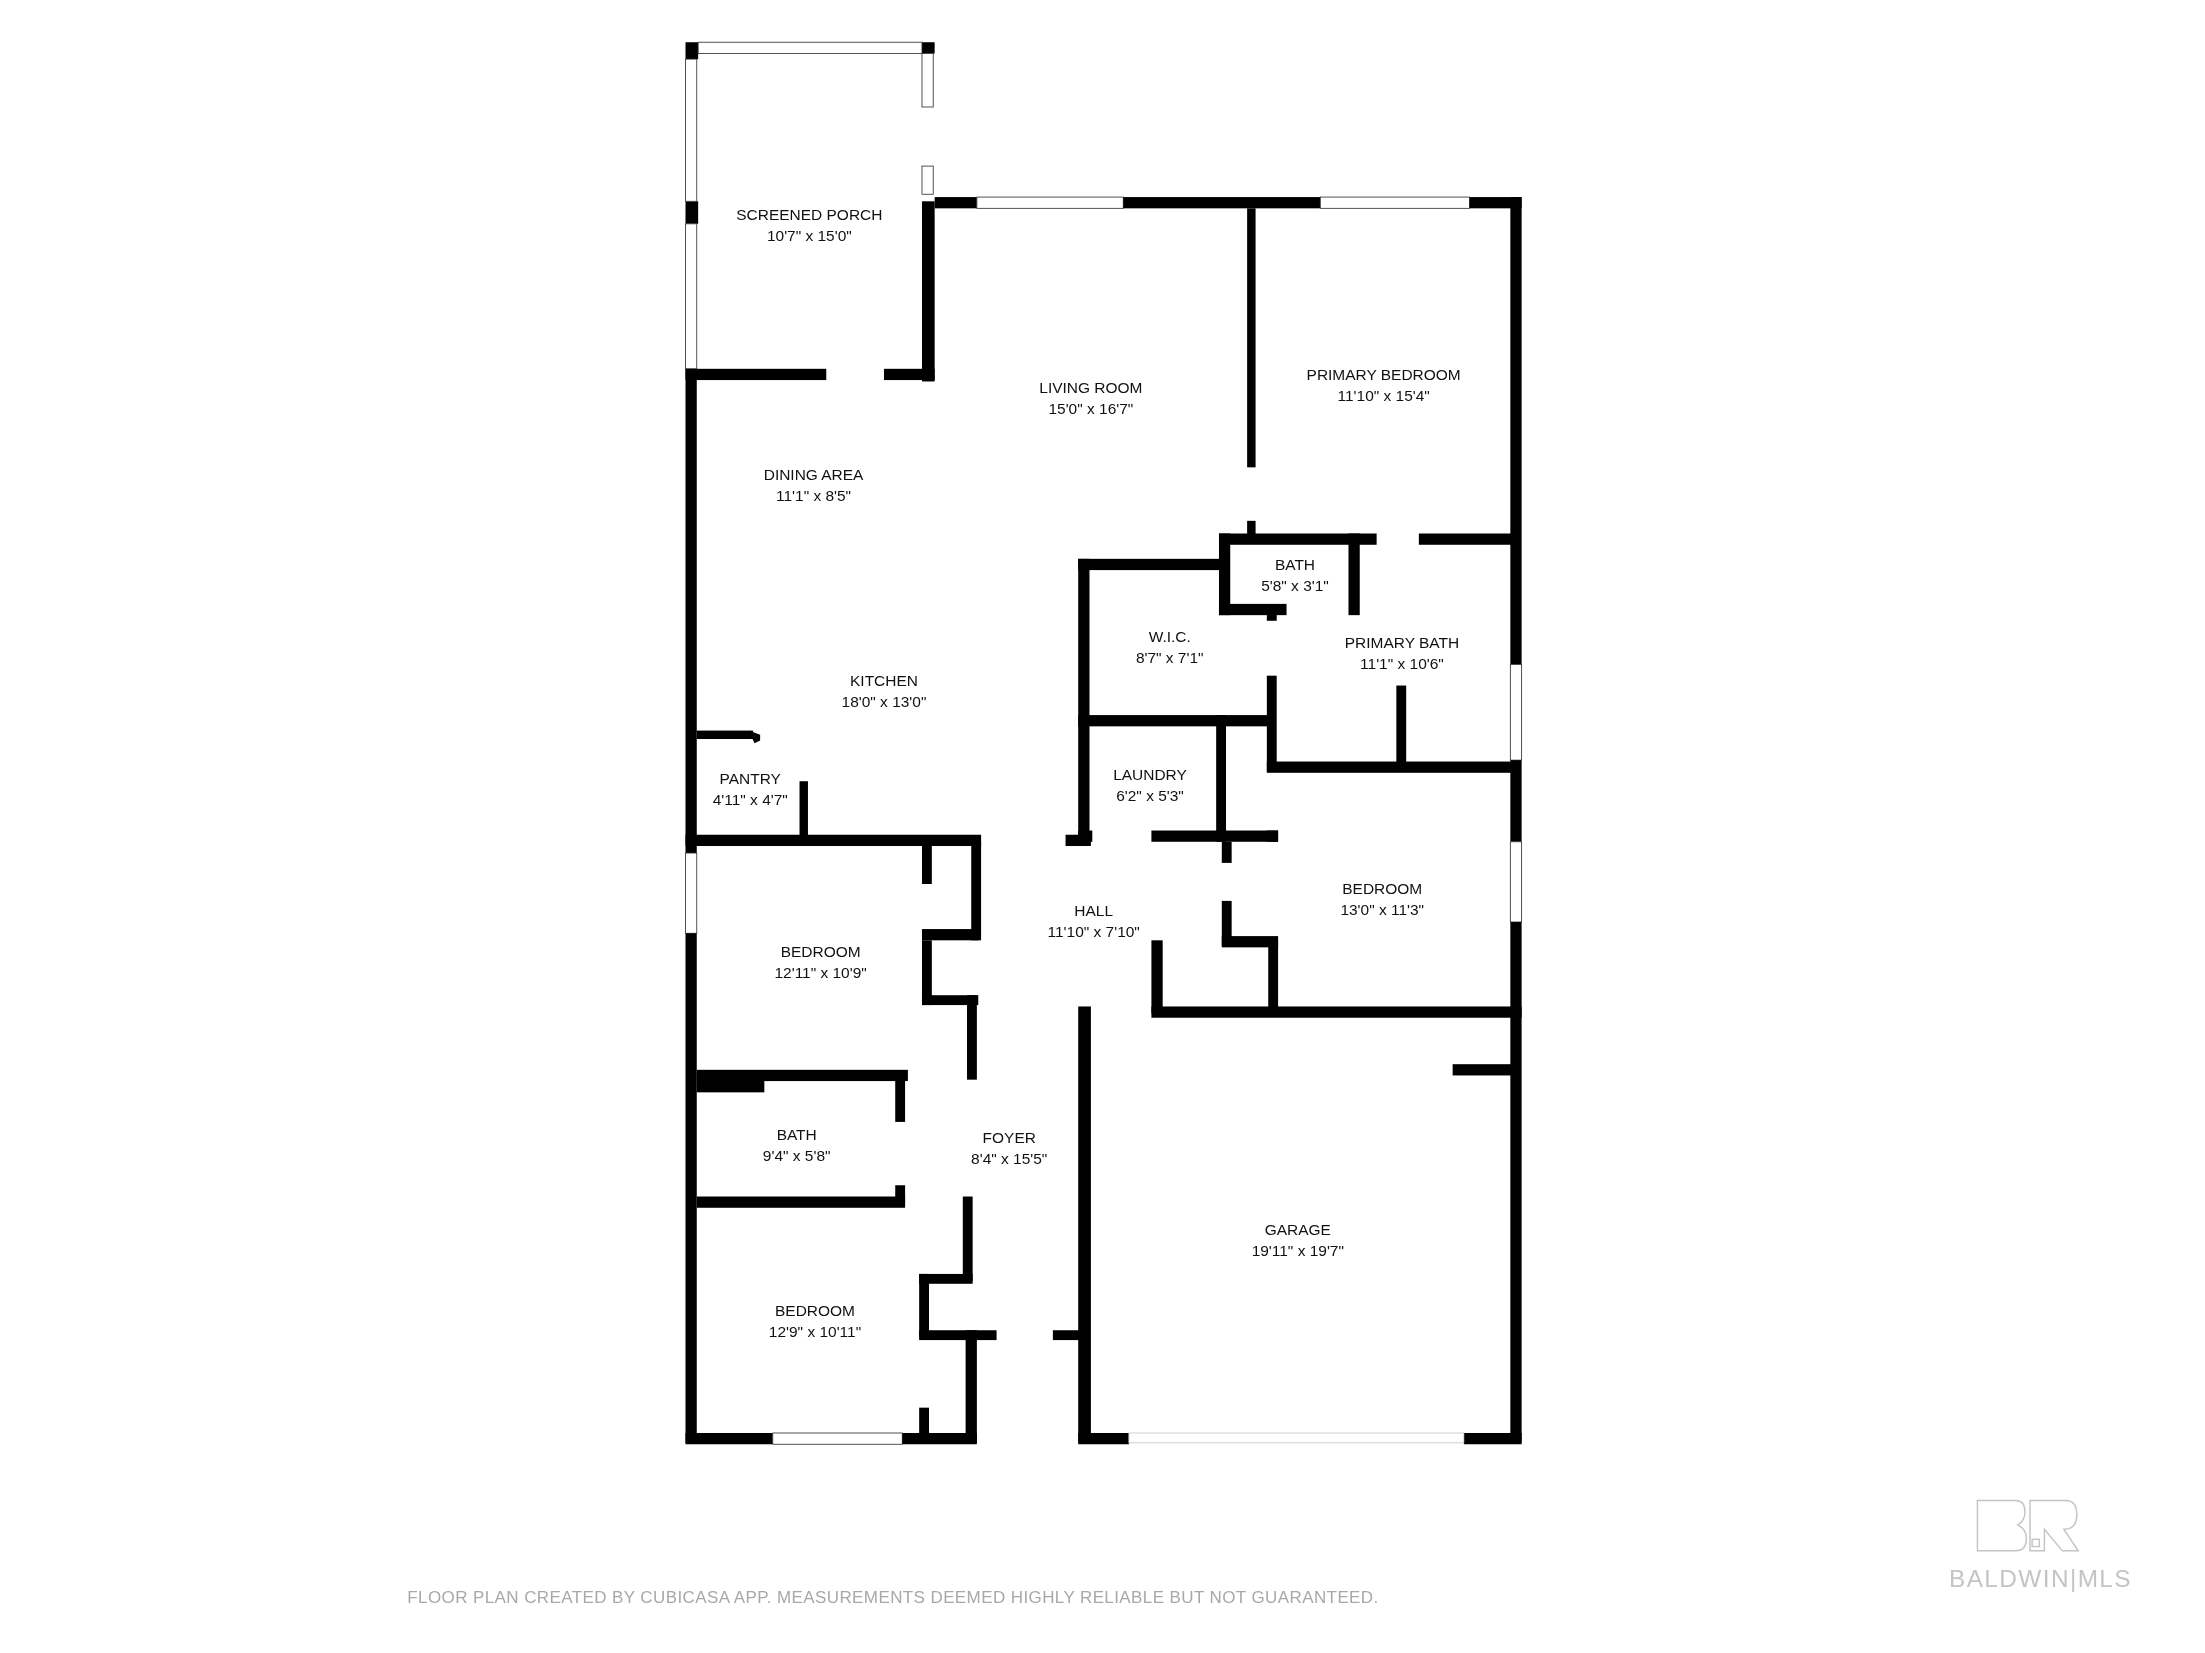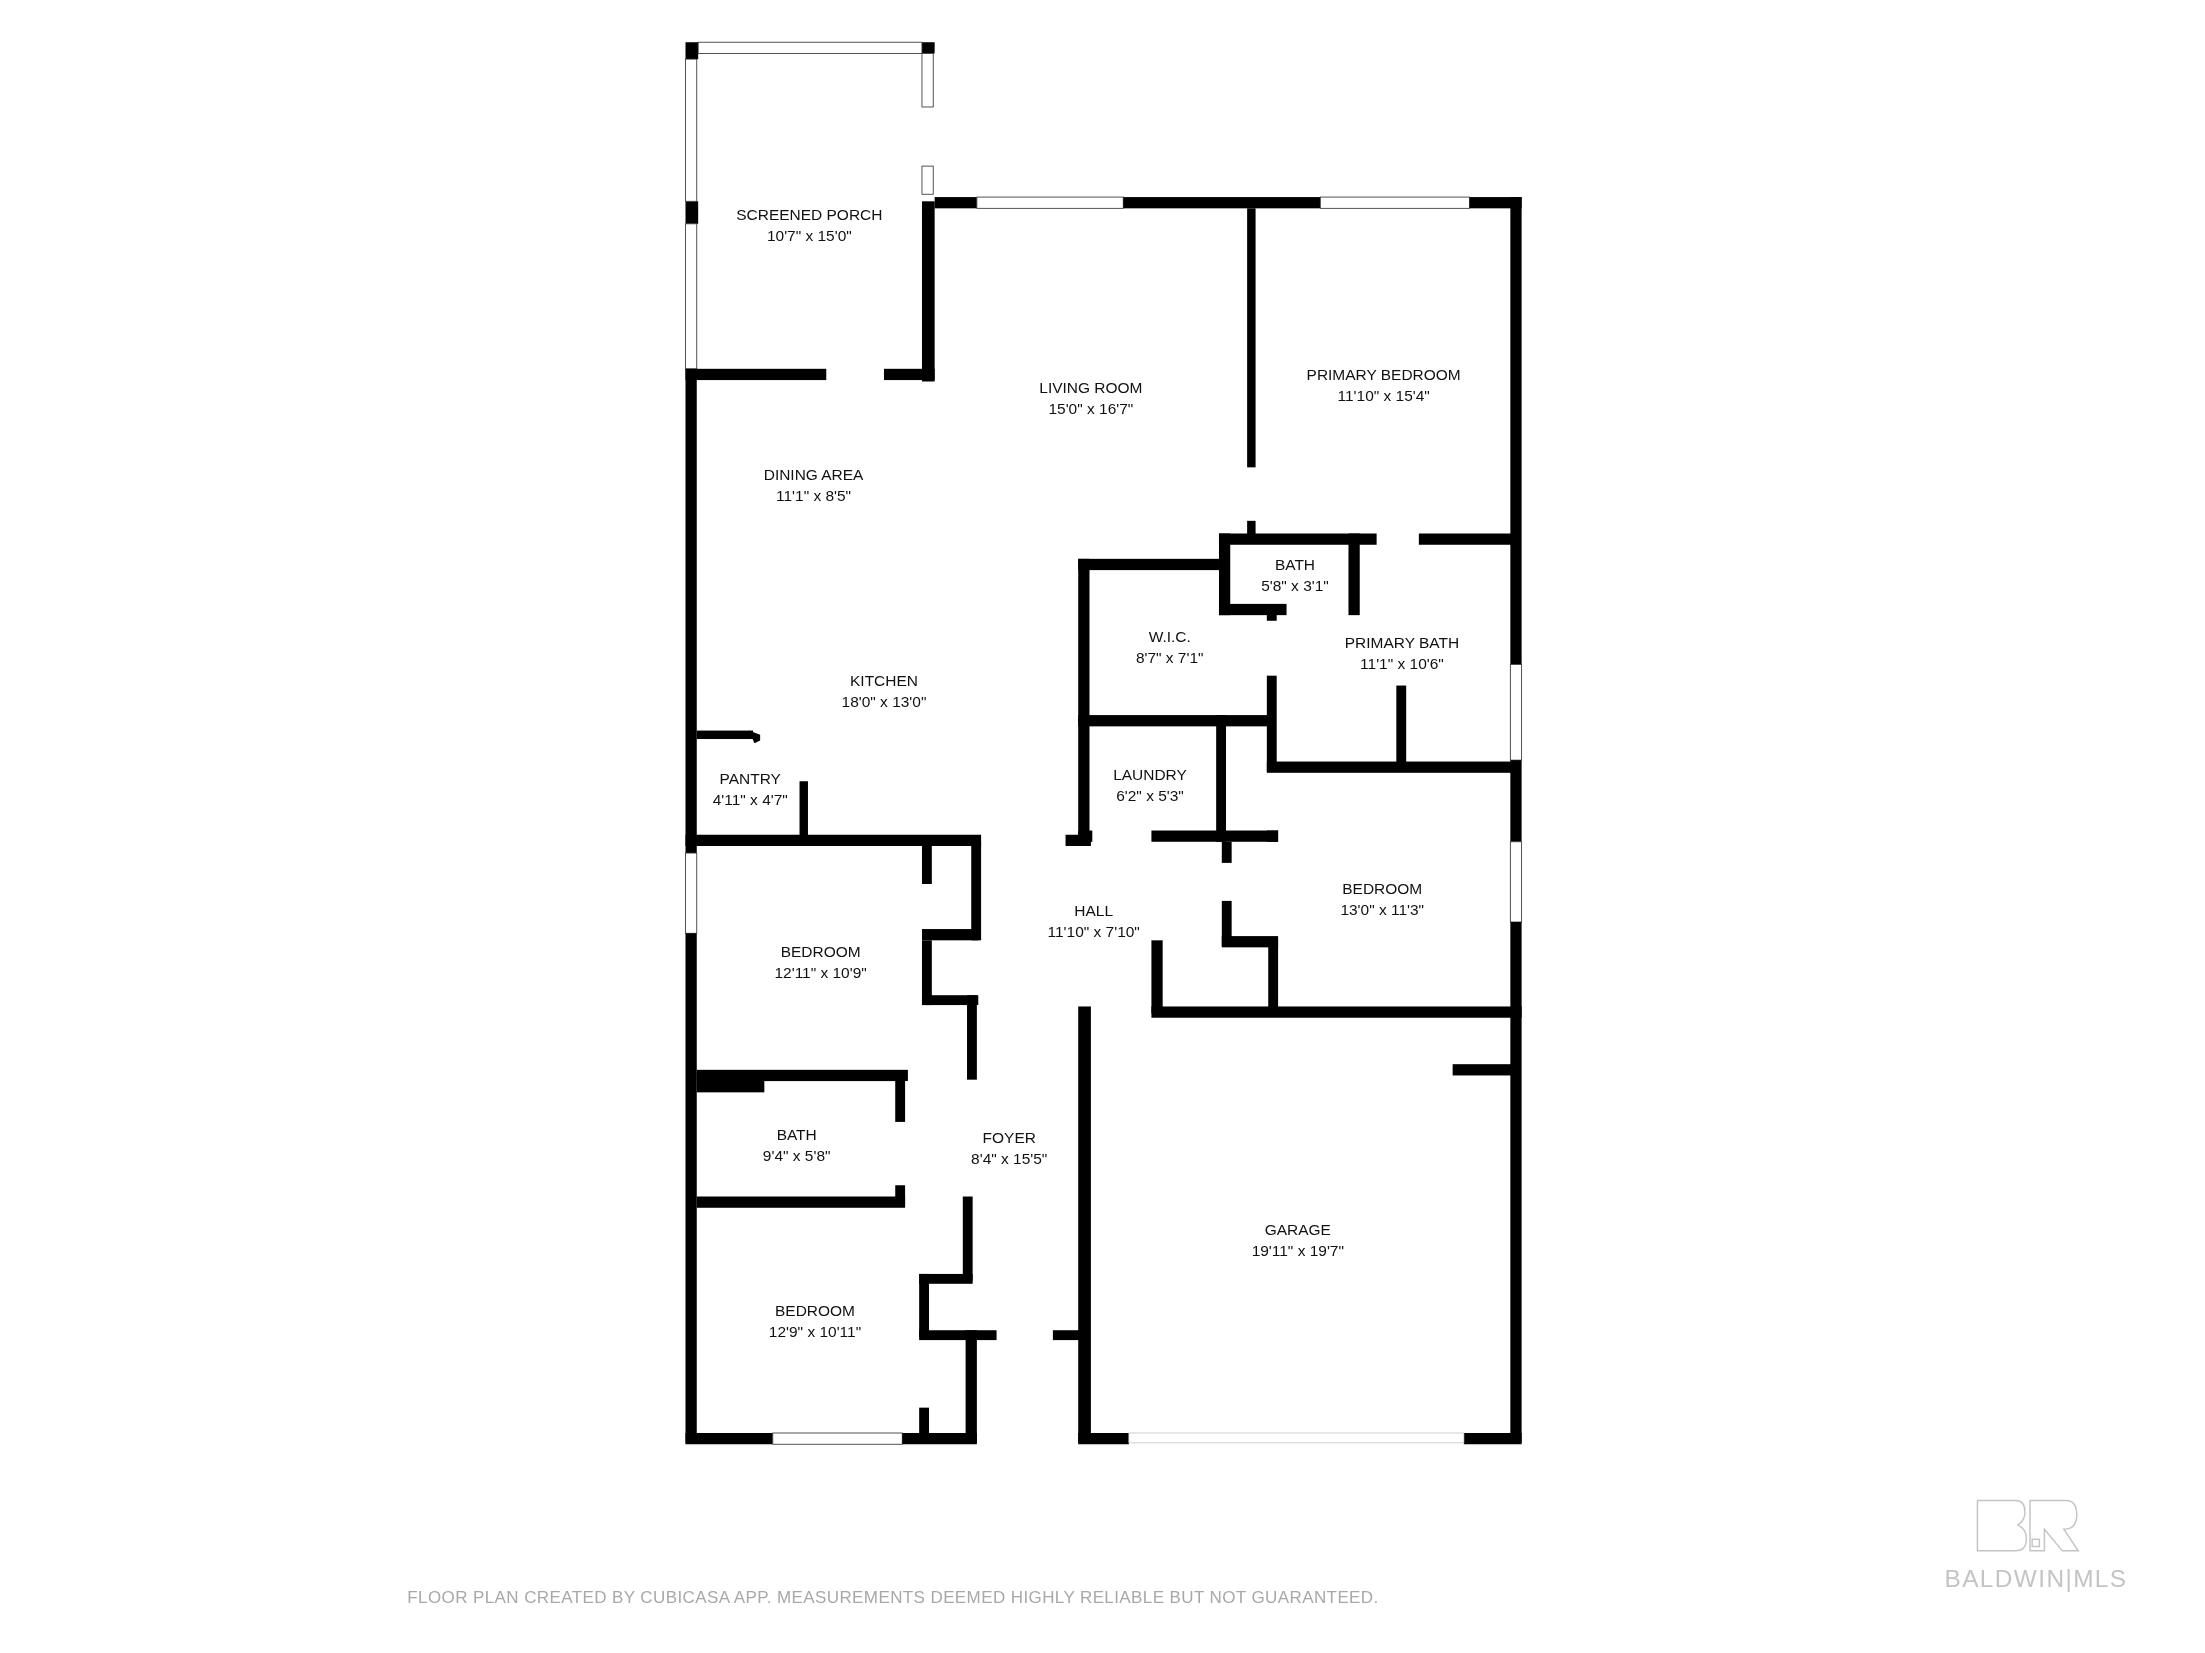--- a/index.html
+++ b/index.html
@@ -10,21 +10,21 @@
   .door { fill: #ffffff; stroke: #bbbbbb; stroke-width: 0.5; }
   .room-label { font-family: "Liberation Sans", "DejaVu Sans", sans-serif; font-size: 11px; fill: #111111; text-anchor: middle; }
   .footer-text {
     position: absolute; left: 0; width: 1786px; top: 1588px; text-align: center;
     font-family: "Liberation Sans", "DejaVu Sans", sans-serif; font-size: 17px;
     color: #a8a8a8; letter-spacing: 0.4px;
   }
   .logo { position: absolute; left: 1924px; top: 1499px; width: 215px; height: 108px; }
   .logo-mark { position: absolute; left: 52px; top: 0; width: 108px; height: 54px; }
   .logo-text {
-    position: absolute; left: 8px; top: 66px; width: 208px; text-align: center;
+    position: absolute; left: 0; top: 66px; width: 208px; text-align: right;
     font-family: "Liberation Sans", "DejaVu Sans", sans-serif; font-size: 24.4px;
     color: #c4c4c4; letter-spacing: 1.4px; white-space: nowrap;
   }
 </style>
 </head>
 <body>
 
 <svg id="plan" viewBox="0 0 1566.5 1175" preserveAspectRatio="none" xmlns="http://www.w3.org/2000/svg">
   <g>
 

